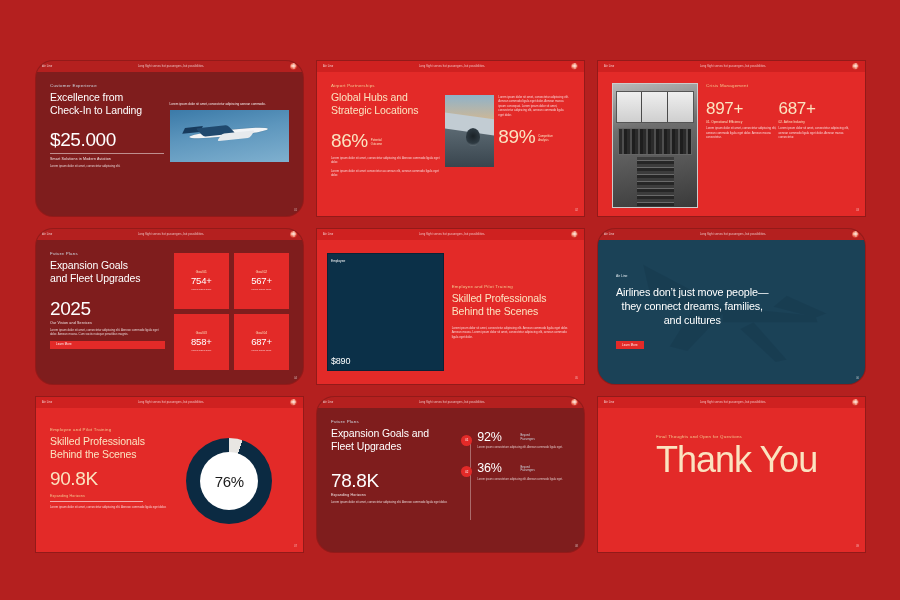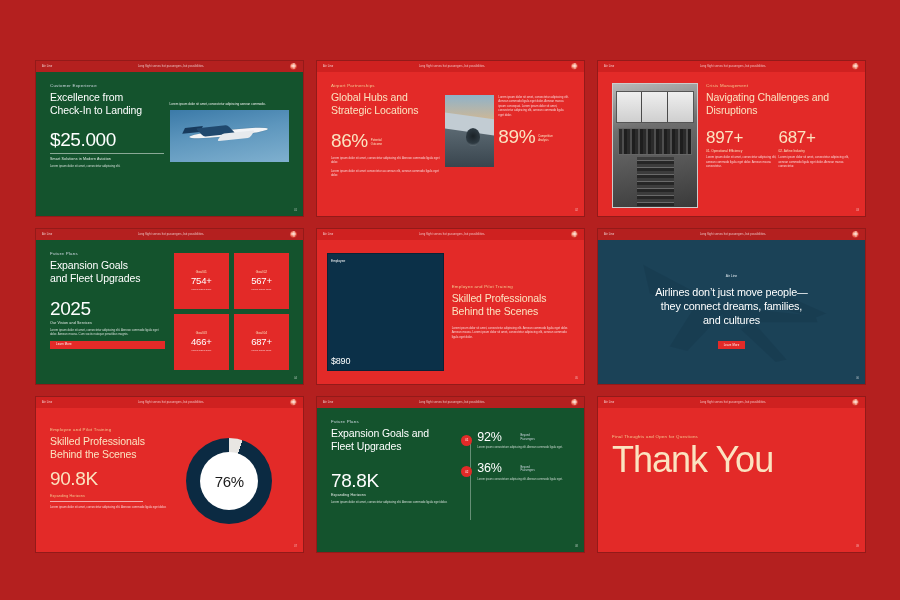--- a/index.html
+++ b/index.html
@@ -26,21 +26,21 @@
     grid-template-rows: repeat(3, 155px);
     gap: 13px 14px;
   }
 
   
   .slide {
     position: relative;
     overflow: hidden;
     box-shadow: 0 0 0 1px rgba(0,0,0,0.18);
   }
-  .slide.navy  { background: #14532d; }
+  .slide.navy  { background: #7f1d1d; border-radius: 17px; }
   .slide.red   { background: #e32a28; }
 
   .topbar {
     position: absolute;
     top: 0; left: 0; right: 0;
     height: 11px;
     background: #b4201f;
   }
   .slide.red .topbar { background: #cf2120; }
 
@@ -336,21 +336,21 @@
     padding: 5px 3px 4px;
   }
   .bar-name { font-size: 3.2px; color: #ffffff; }
   .bar-val  { font-size: 9px; color: #ffffff; letter-spacing: -0.2px; }
   .s5-right { flex: 1; padding-top: 33px; }
 
   
   .quote-wrap {
     position: absolute; inset: 11px 0 0 0;
     display: flex; flex-direction: column;
-    align-items: center; justify-content: center;
+    align-items: flex-start; justify-content: center;
     text-align: center;
     padding: 0 18px;
     background: #1b4257;
   }
   .ghost-plane {
     position: absolute;
     left: 6%; top: 4%;
     width: 88%; height: 92%;
     opacity: 0.13;
   }
@@ -412,21 +412,21 @@
     margin-top: 4px;
     z-index: 2;
   }
   .tl-body { flex: 1; }
   .tl-head { display: flex; align-items: flex-end; gap: 19px; }
   .tl-num { font-size: 12.5px; color: #ffffff; line-height: 1; letter-spacing: -0.25px; }
   .tl-lbl { font-size: 2.7px; line-height: 1.3; color: #cfd9e2; padding-bottom: 2px; }
   .tl-txt { font-size: 2.7px; line-height: 1.5; color: rgba(255,255,255,0.72); margin-top: 3px; }
 
   
-  .s9-body { padding-top: 26px; }
+  .s9-body { padding-top: 26px; margin-left: 44px; }
   .thankyou {
     font-size: 36px;
     color: #fbe3c0;
     line-height: 1;
     letter-spacing: -1px;
     font-weight: 400;
   }
 </style>
 </head>
 <body>
@@ -524,21 +524,20 @@
     <div class="body">
       <div class="s3-cols">
         <div class="photo-cockpit">
           <div class="ck-base"></div>
           <div class="ck-windows"></div>
           <div class="ck-panel"></div>
           <div class="ck-pedestal"></div>
         </div>
         <div class="s3-right">
           <div class="eyebrow">Crisis Management</div>
-          <div class="headline cream">Navigating Challenges and<br>Disruptions</div>
           <div class="s3-stats">
             <div class="s3-stat">
               <div class="s3-statnum">897+</div>
               <div class="s3-statlbl">01. Operational Efficiency</div>
               <div class="lorem">Lorem ipsum dolor sit amet, consectetur adipiscing elit, aenean commodo ligula eget dolor. Aenean massa consectetur.</div>
             </div>
             <div class="s3-stat">
               <div class="s3-statnum">687+</div>
               <div class="s3-statlbl">02. Airline Industry</div>
               <div class="lorem">Lorem ipsum dolor sit amet, consectetur adipiscing elit, aenean commodo ligula eget dolor. Aenean massa consectetur.</div>
@@ -578,21 +577,21 @@
             <div class="goal-n">754+</div>
             <div class="goal-s">Lorem ipsum dolor</div>
           </div>
           <div class="goalcard">
             <div class="goal-t">Goal 02</div>
             <div class="goal-n">567+</div>
             <div class="goal-s">Lorem ipsum dolor</div>
           </div>
           <div class="goalcard">
             <div class="goal-t">Goal 03</div>
-            <div class="goal-n">466+</div>
+            <div class="goal-n">858+</div>
             <div class="goal-s">Lorem ipsum dolor</div>
           </div>
           <div class="goalcard">
             <div class="goal-t">Goal 04</div>
             <div class="goal-n">687+</div>
             <div class="goal-s">Lorem ipsum dolor</div>
           </div>
         </div>
       </div>
     </div>

